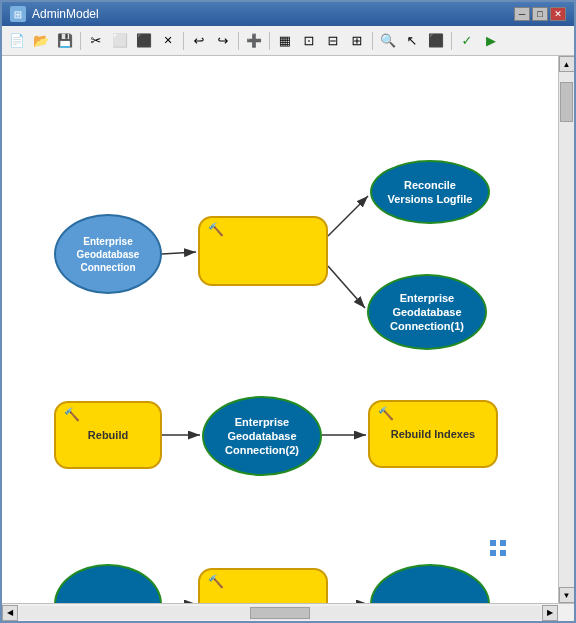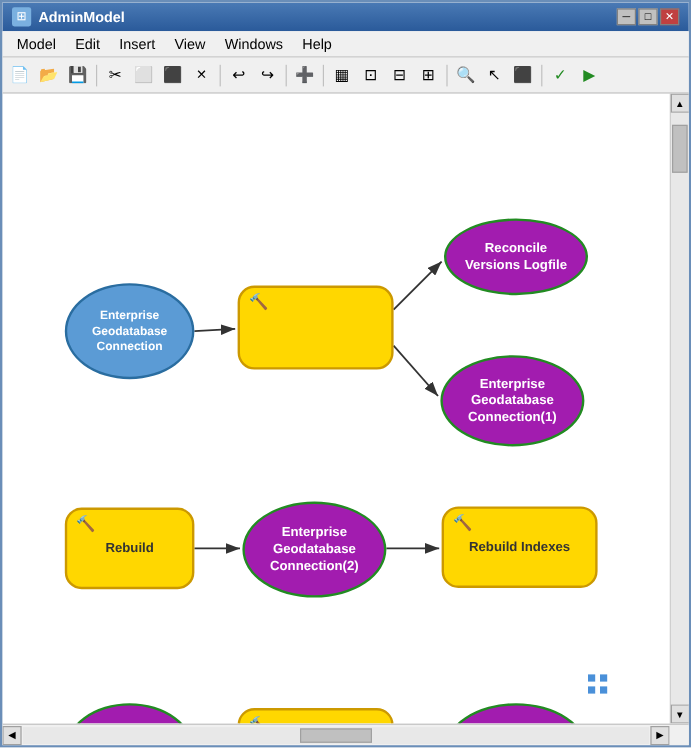--- a/index.html
+++ b/index.html
@@ -35,21 +35,21 @@
       height: 16px;
       background: #7ab0e0;
       border-radius: 2px;
       display: flex;
       align-items: center;
       justify-content: center;
       font-size: 10px;
     }
     .title-text {
       font-size: 12px;
-      font-weight: bold;
+      font-weight: normal;
     }
     .title-controls {
       display: flex;
       gap: 2px;
     }
     .title-btn {
       width: 16px;
       height: 14px;
       background: #c0c0c0;
       border: 1px solid #808080;
@@ -203,21 +203,21 @@
       align-items: center;
       justify-content: center;
       text-align: center;
       font-size: 11px;
       font-weight: bold;
       line-height: 1.3;
     }
 
     .node-oval {
       border-radius: 50%;
-      background: #a21caf;
+      background: #0369a1;
       color: white;
       border: 2px solid #228b22;
     }
 
     .node-rounded-rect {
       border-radius: 14px;
       background: #ffd700;
       color: #333;
       border: 2px solid #cc9900;
     }
@@ -248,28 +248,20 @@
       <div class="title-icon">⊞</div>
       <span class="title-text">AdminModel</span>
     </div>
     <div class="title-controls">
       <div class="title-btn">─</div>
       <div class="title-btn">□</div>
       <div class="title-btn close">✕</div>
     </div>
   </div>
 
-  <div class="menu-bar">
-    <span class="menu-item">Model</span>
-    <span class="menu-item">Edit</span>
-    <span class="menu-item">Insert</span>
-    <span class="menu-item">View</span>
-    <span class="menu-item">Windows</span>
-    <span class="menu-item">Help</span>
-  </div>
 
   <div class="toolbar">
     <div class="toolbar-btn">📄</div>
     <div class="toolbar-btn">📂</div>
     <div class="toolbar-btn">💾</div>
     <div class="toolbar-sep"></div>
     <div class="toolbar-btn">✂</div>
     <div class="toolbar-btn">⬜</div>
     <div class="toolbar-btn">⬛</div>
     <div class="toolbar-btn" style="font-size:11px;">✕</div>

